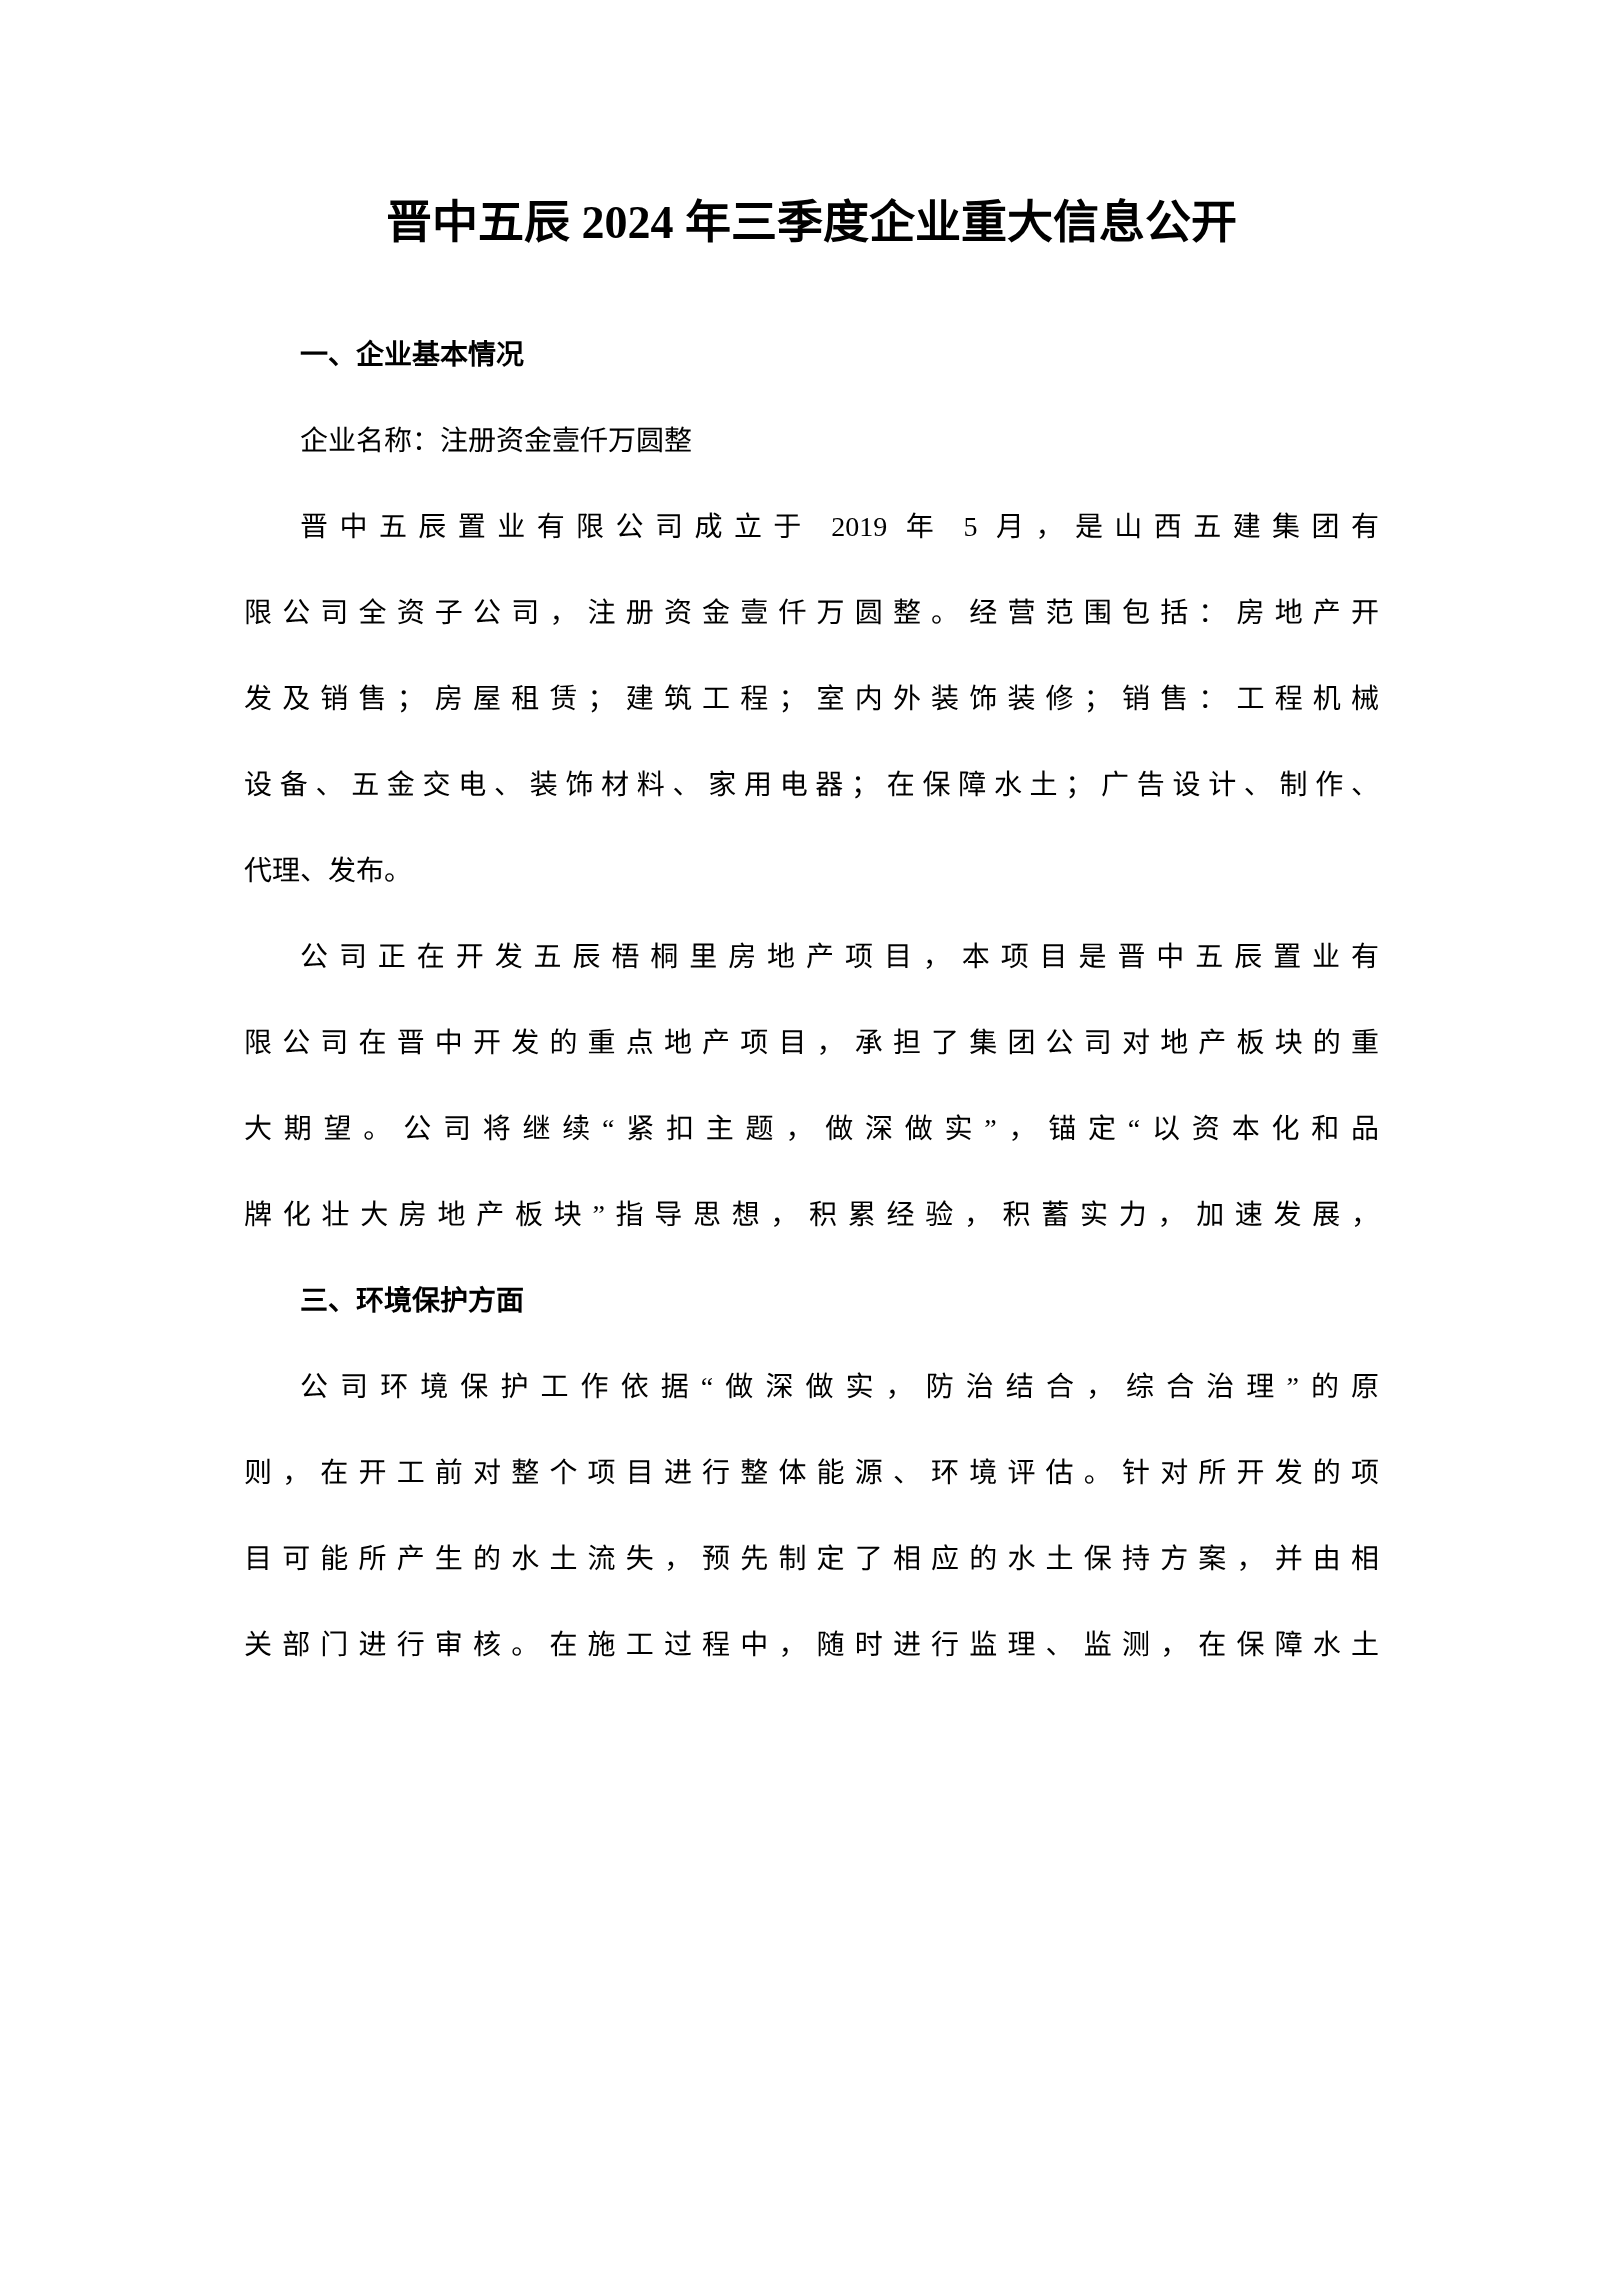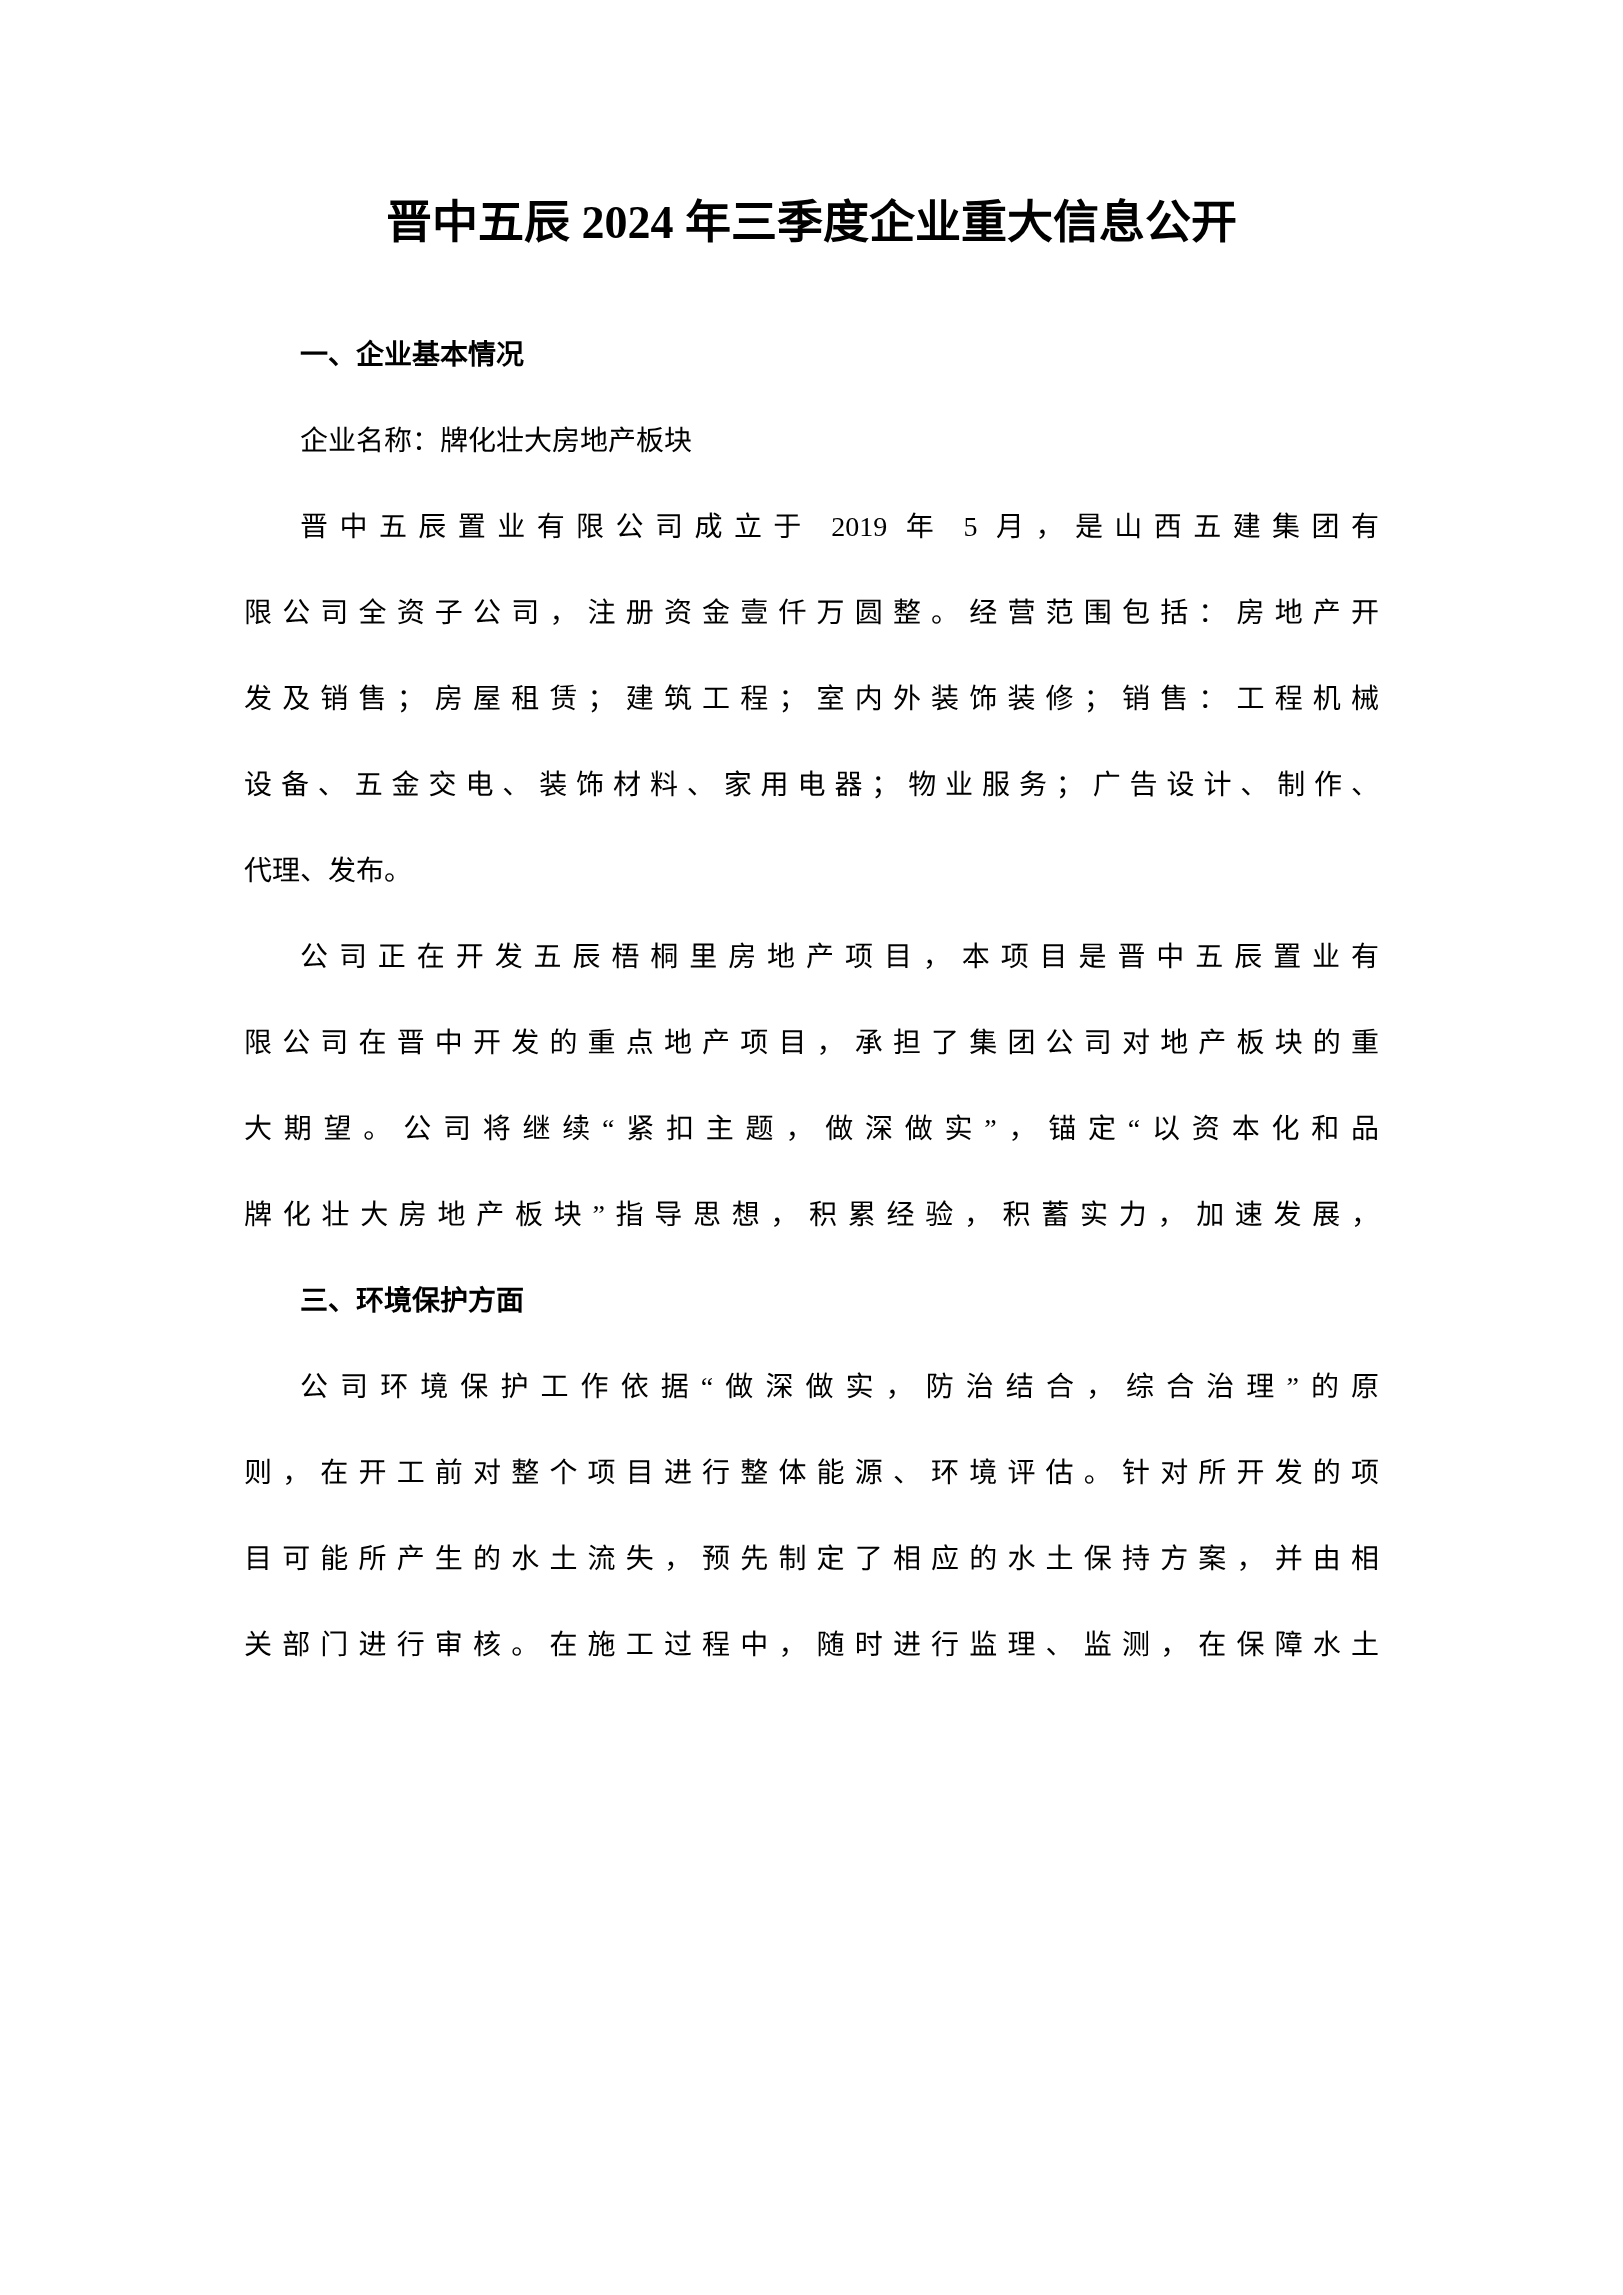--- a/index.html
+++ b/index.html
@@ -48,25 +48,25 @@
     text-align-last: justify;
   }
 </style>
 </head>
 <body>
 
 <div class="page">
   <h1 class="doc-title">晋中五辰 2024 年三季度企业重大信息公开</h1>
   <div class="doc-content" id="doc-content">
       <div class="line heading indent">一、企业基本情况</div>
-      <div class="line body indent">企业名称：牌化壮大房地产板块</div>
+      <div class="line body indent">企业名称：注册资金壹仟万圆整</div>
       <div class="line body indent fill">晋中五辰置业有限公司成立于 2019 年 5 月，是山西五建集团有</div>
       <div class="line body fill">限公司全资子公司，注册资金壹仟万圆整。经营范围包括：房地产开</div>
       <div class="line body fill">发及销售；房屋租赁；建筑工程；室内外装饰装修；销售：工程机械</div>
-      <div class="line body fill">设备、五金交电、装饰材料、家用电器；物业服务；广告设计、制作、</div>
+      <div class="line body fill">设备、五金交电、装饰材料、家用电器；在保障水土；广告设计、制作、</div>
       <div class="line body">代理、发布。</div>
       <div class="line body indent fill">公司正在开发五辰梧桐里房地产项目，本项目是晋中五辰置业有</div>
       <div class="line body fill">限公司在晋中开发的重点地产项目，承担了集团公司对地产板块的重</div>
       <div class="line body fill">大期望。公司将继续“紧扣主题，做深做实”，锚定“以资本化和品</div>
       <div class="line body fill">牌化壮大房地产板块”指导思想，积累经验，积蓄实力，加速发展，</div>
       <div class="line heading indent">三、环境保护方面</div>
       <div class="line body indent fill">公司环境保护工作依据“做深做实，防治结合，综合治理”的原</div>
       <div class="line body fill">则，在开工前对整个项目进行整体能源、环境评估。针对所开发的项</div>
       <div class="line body fill">目可能所产生的水土流失，预先制定了相应的水土保持方案，并由相</div>
       <div class="line body fill">关部门进行审核。在施工过程中，随时进行监理、监测，在保障水土</div>

